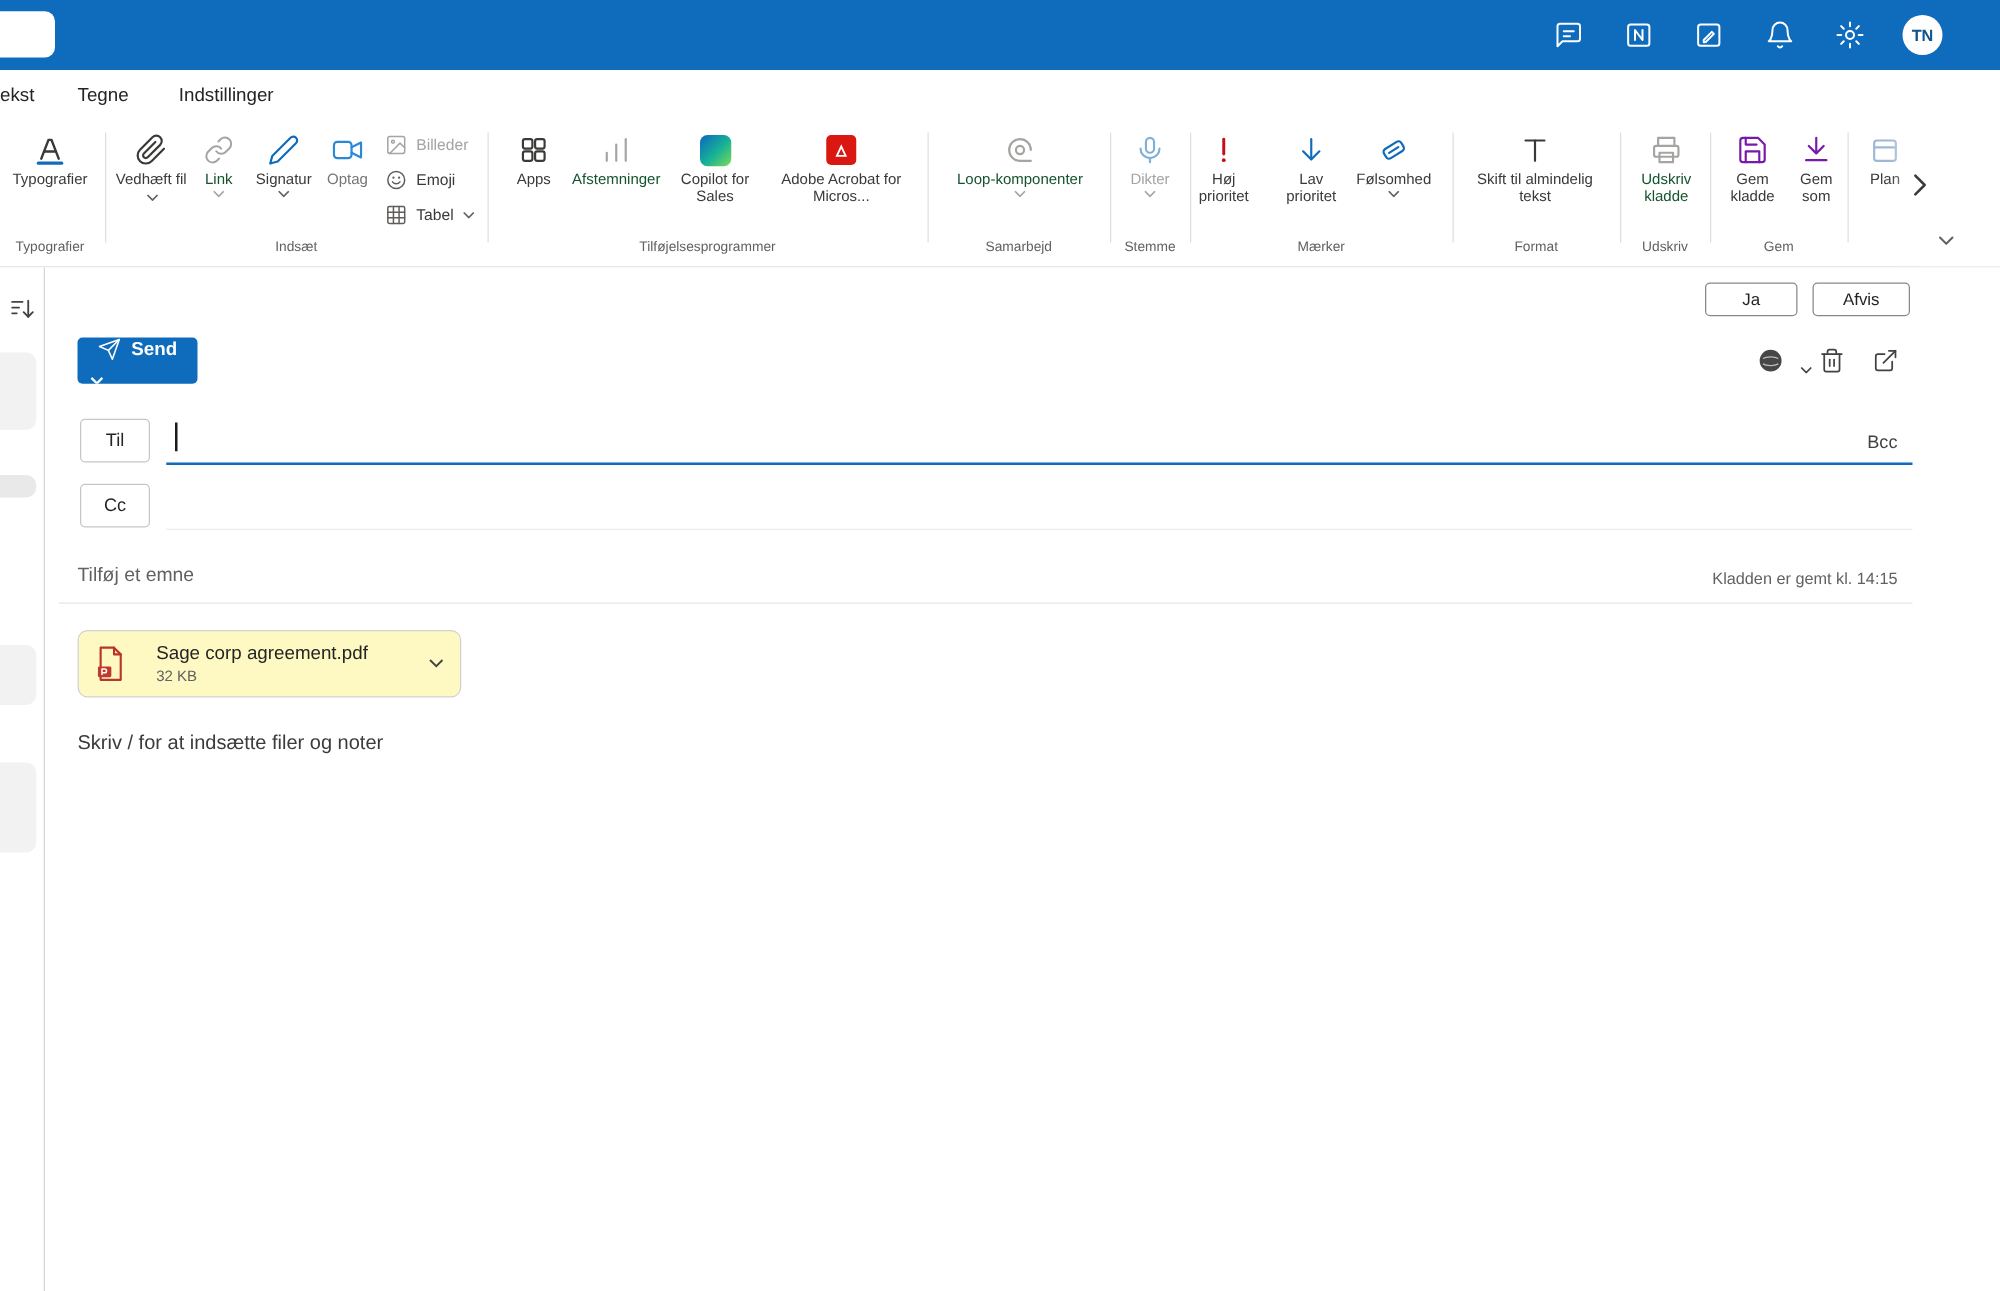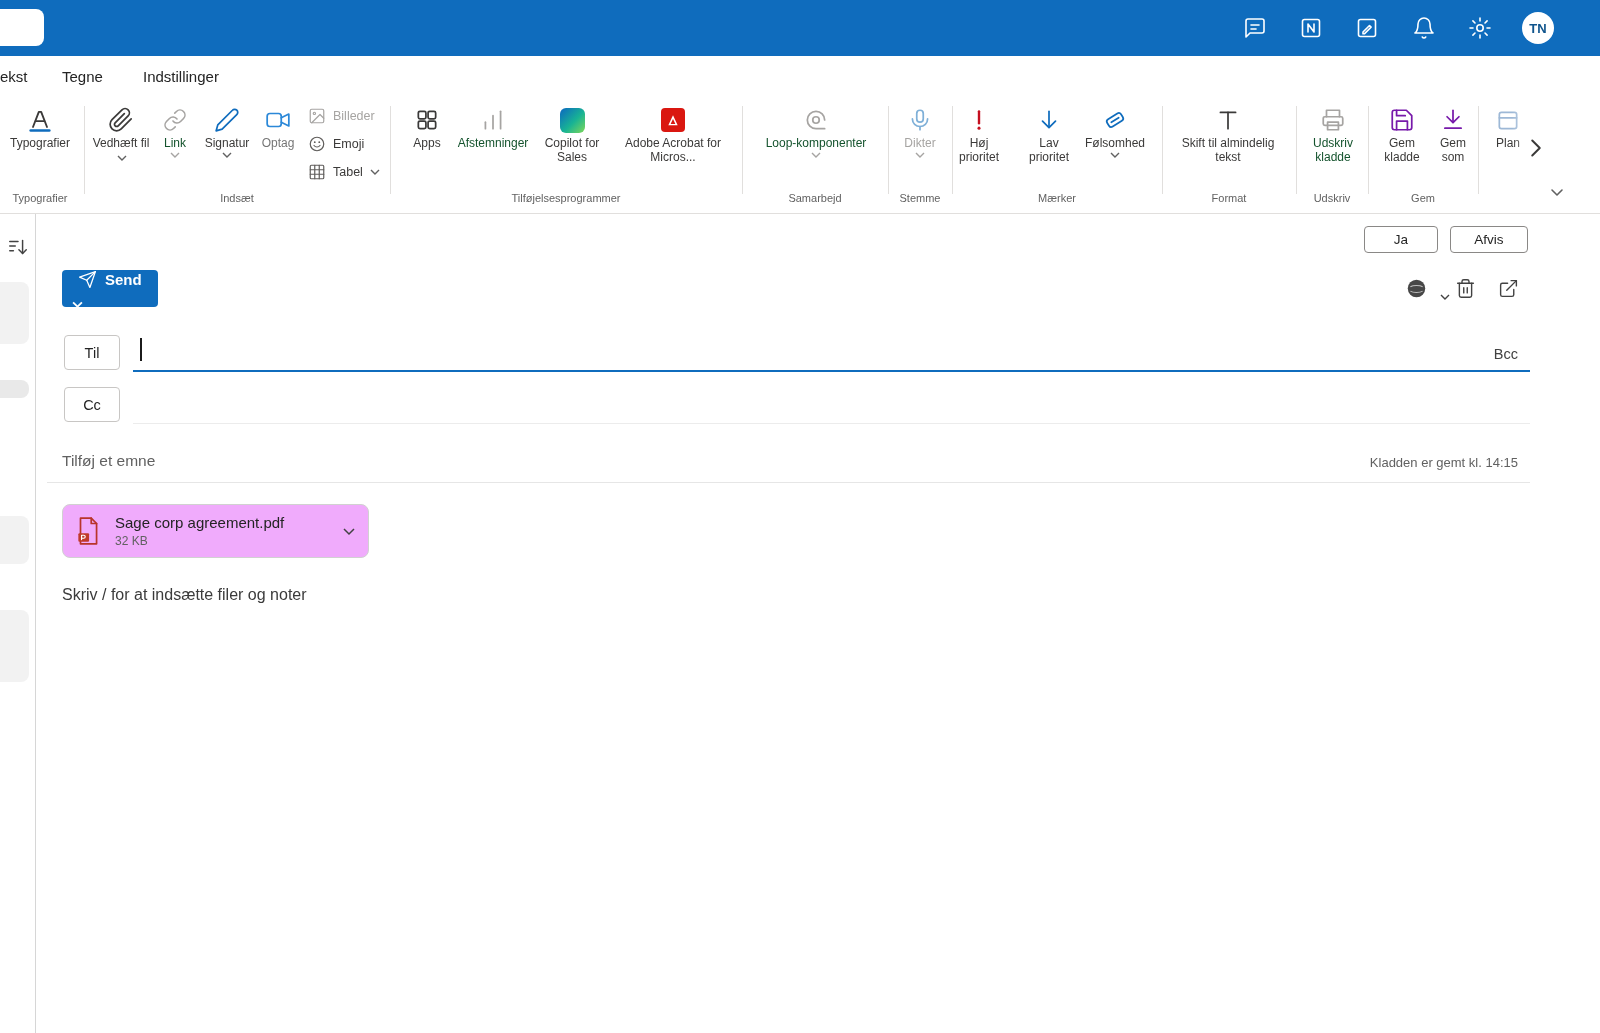--- a/index.html
+++ b/index.html
@@ -63,21 +63,21 @@
   .send-caret { width:30px; display:flex; align-items:center; justify-content:center; }
   .hico { position:absolute; top:12px; width:22px; height:22px; color:#424242; cursor:pointer; }
   .fieldbtn { position:absolute; left:28px; width:56px; height:35px; border:1px solid #c8c6c4; border-radius:4px;
               background:#fff; font-size:14.5px; color:#242424; display:flex; align-items:center; justify-content:center; cursor:pointer; }
   .fieldline { position:absolute; left:97px; right:70px; }
   .caret { position:absolute; left:104px; top:72px; width:1.5px; height:23px; background:#1b1b1b; }
   .bcc { position:absolute; right:82px; top:80px; font-size:14.5px; color:#424242; cursor:pointer; }
   .subject { position:absolute; left:26px; top:186px; font-size:15.5px; color:#616161; cursor:text; }
   .draftsaved { position:absolute; right:82px; top:189px; font-size:13px; color:#616161; }
   .attachchip { position:absolute; left:26px; top:238px; width:307px; height:54px; border:1px solid #d1d1d1;
-                border-radius:8px; display:flex; align-items:center; padding:0 12px 0 12px; gap:14px; cursor:pointer; background:#f0abfc; }
+                border-radius:8px; display:flex; align-items:center; padding:0 12px 0 12px; gap:24px; cursor:pointer; background:#fef9c3; }
   .attname { font-size:15px; color:#242424; line-height:18px; }
   .attsize { font-size:12px; color:#616161; margin-top:2px; }
   .bodyph { position:absolute; left:26px; top:320px; font-size:16px; color:#3b3b3b; cursor:text; }
 </style>
 </head>
 <body>
 
 <div class="topbar">
   <div class="searchstub"></div>
 

